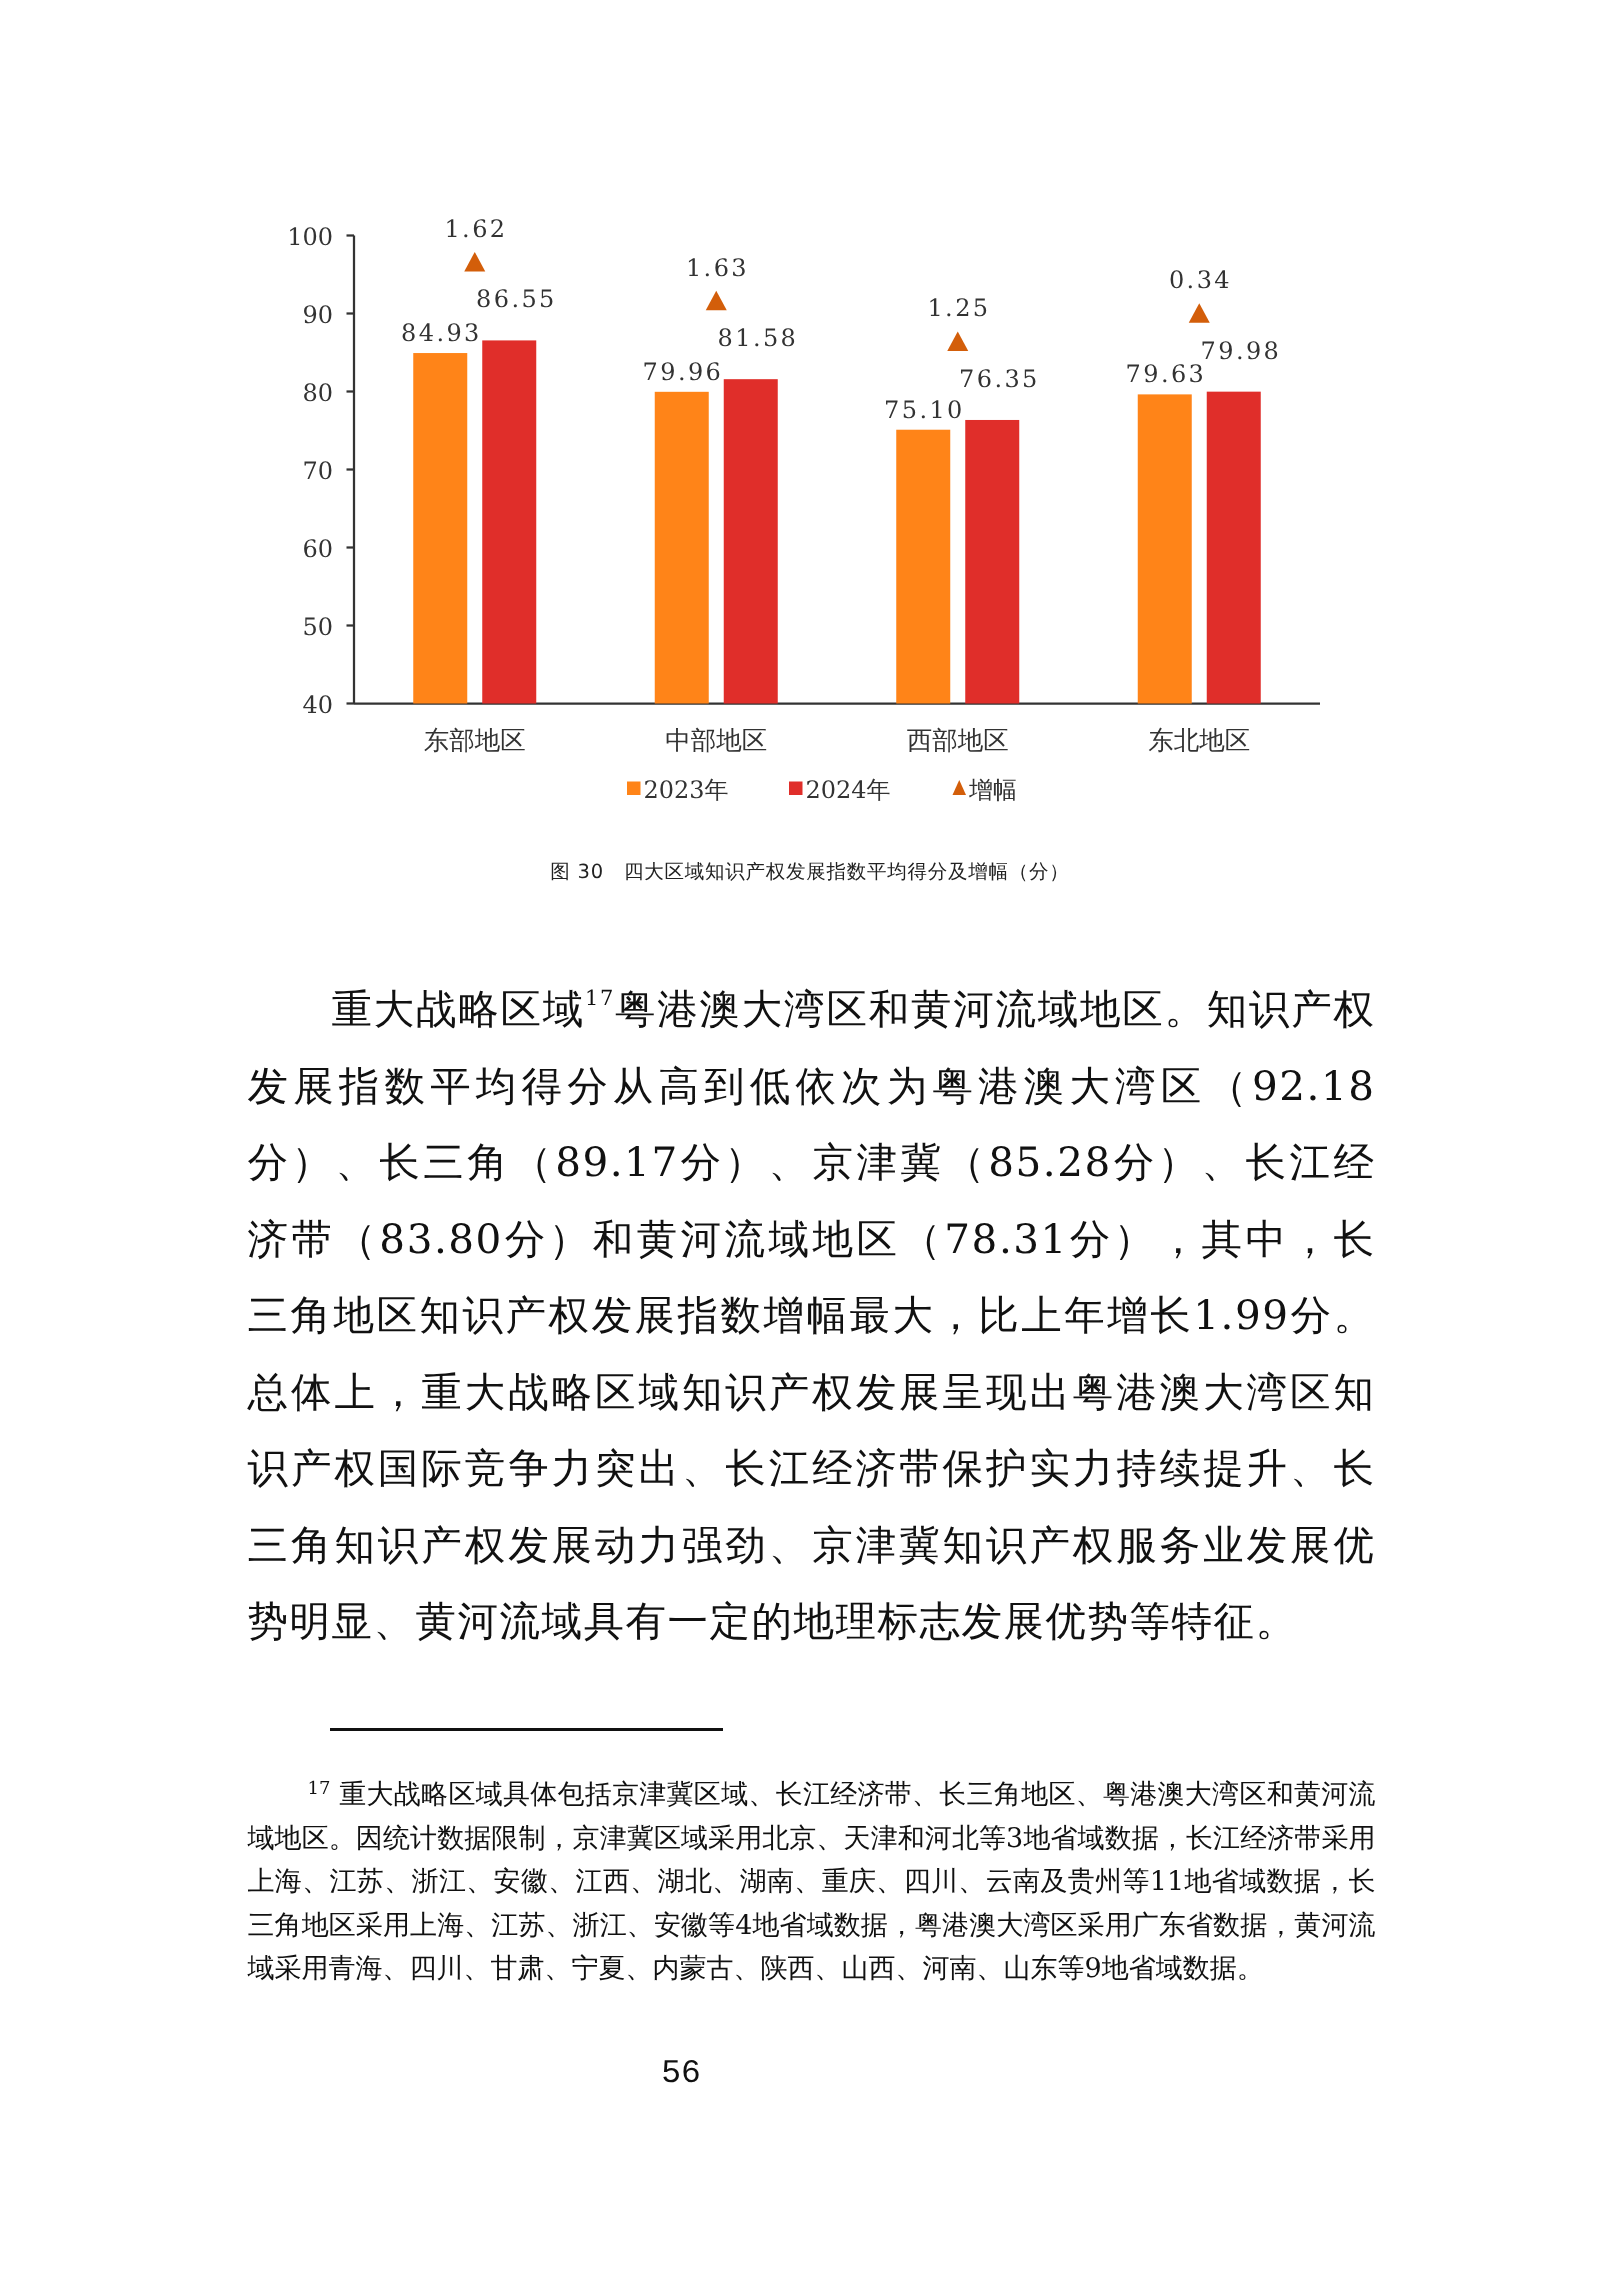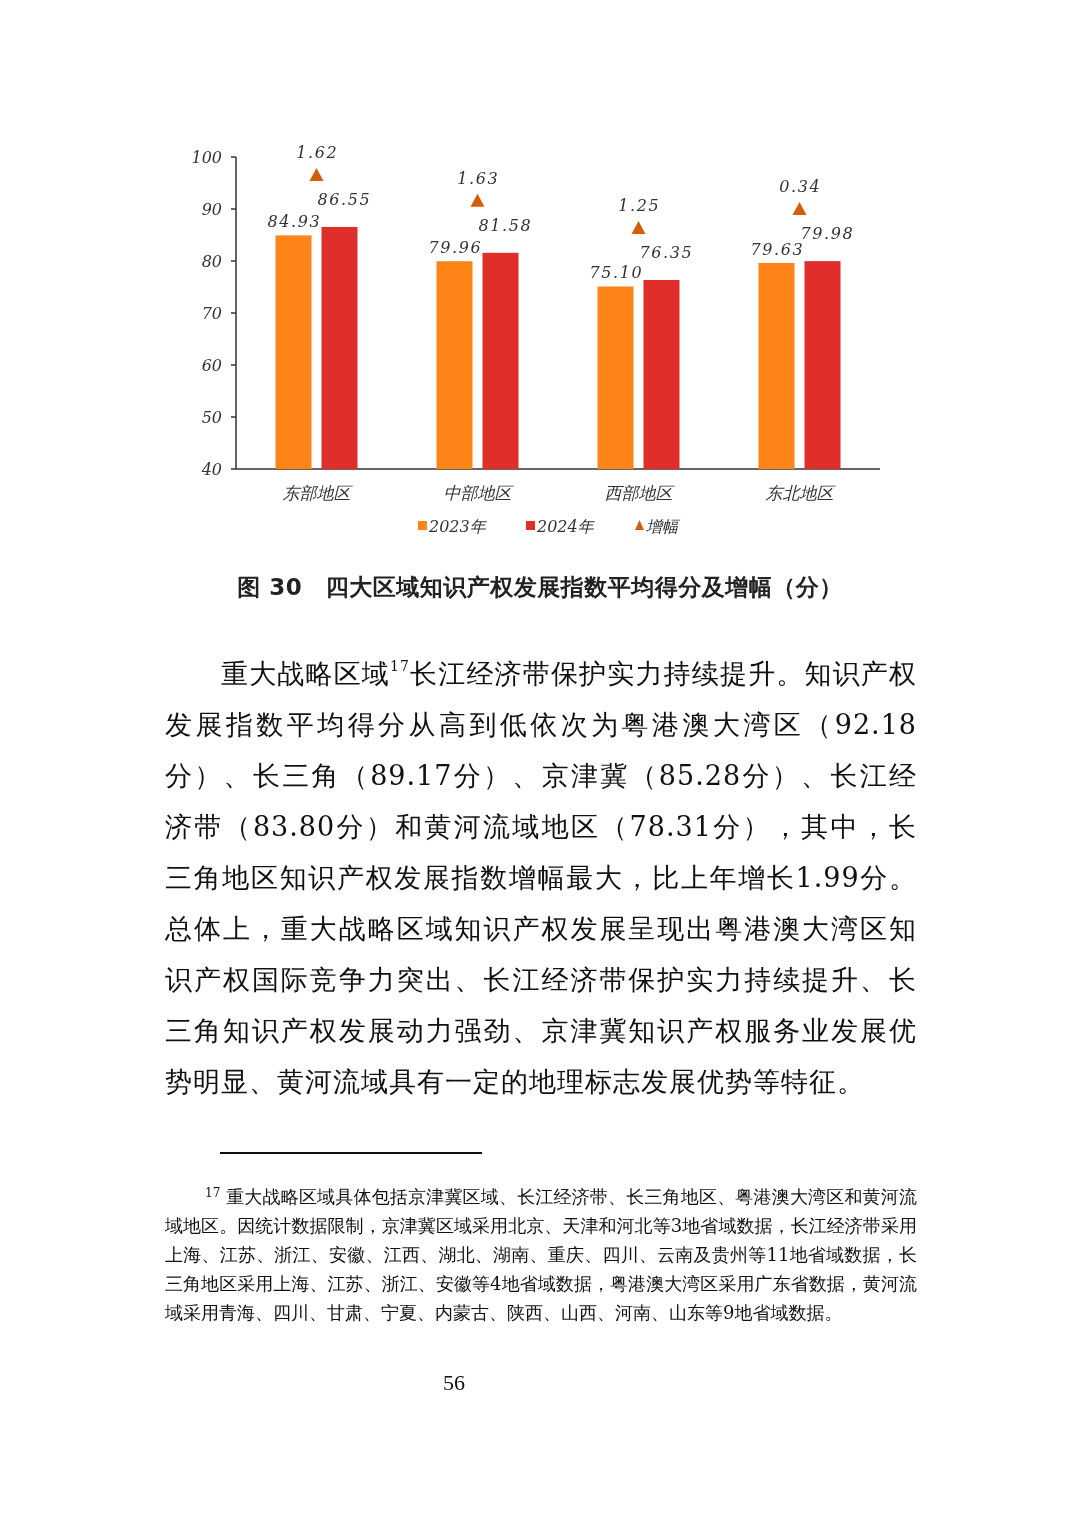--- a/index.html
+++ b/index.html
@@ -1,34 +1,34 @@
 <!DOCTYPE html>
 <html><head>
 <meta charset="utf-8">
 <style>
   html, body { margin:0; padding:0; background:#ffffff; }
   body { width:1080px; height:1527px; position:relative; overflow:hidden;
          font-family:"DejaVu Serif", "Liberation Serif", serif; color:#222; }
-  .chart { position:absolute; left:180px; top:140px; width:720px; height:410px;font-style:italic; }
+  .chart { position:absolute; left:180px; top:140px; width:720px; height:410px; }
   .chart svg text { font-family:"DejaVu Serif","Liberation Serif",serif; }
   .caption { position:absolute; top:572px; left:0; width:1080px; text-align:center;
-             font-family:"DejaVu Sans","Liberation Sans",sans-serif; font-weight:bold;
-             font-size:23px; color:#222; letter-spacing:0.5px; }
+             font-family:"DejaVu Sans","Liberation Sans",sans-serif; font-weight:normal;
+             font-size:13px; color:#222; letter-spacing:0.5px; }
   .para { position:absolute; left:165px; top:648px; width:752px;
           font-family:"DejaVu Serif","Liberation Serif",serif; font-size:27px;
           line-height:51px; text-align:justify; text-indent:56px; color:#111; letter-spacing:1px; }
   .para b { font-family:"DejaVu Sans","Liberation Sans",sans-serif; font-weight:normal; }
   .para sup { font-size:14px; vertical-align:12px; line-height:0; }
   .rule { position:absolute; left:220px; top:1152px; width:262px; height:2px; background:#111; }
   .footnote { position:absolute; left:165px; top:1182px; width:752px;
               font-family:"DejaVu Serif","Liberation Serif",serif; font-size:18px;
               line-height:29px; text-align:justify; text-indent:40px; color:#111; }
   .footnote sup { font-size:12px; vertical-align:6px; line-height:0; }
   .pagenum { position:absolute; top:1370px; left:0; width:908px; text-align:center;
-             font-family:Liberation Serif, serif; font-size:22px; color:#111; }
+             font-family:Liberation Mono, monospace; font-size:22px; color:#111; }
 </style>
 </head>
 <body>
 
 <div class="chart">
   <svg id="chart-svg" width="720" height="410" viewBox="0 0 720 410" xmlns="http://www.w3.org/2000/svg">
       <line x1="56" y1="17" x2="56" y2="329" stroke="#333" stroke-width="1.5"></line>
       <line x1="56" y1="329" x2="700" y2="329" stroke="#333" stroke-width="1.5"></line>
       <line x1="51" y1="17" x2="56" y2="17" stroke="#333" stroke-width="1.5"></line>
       <text x="42" y="23" text-anchor="end" font-size="16" fill="#333">100</text>
@@ -76,19 +76,19 @@
       <text x="249" y="392" font-size="16" fill="#333">2023年</text>
       <rect x="346" y="381" width="9" height="9" fill="#E02E2A"></rect>
       <text x="357" y="392" font-size="16" fill="#333">2024年</text>
       <polygon points="459.5,380 455,390 464,390" fill="#D35E0A"></polygon>
       <text x="466" y="392" font-size="16" fill="#333">增幅</text>
     </svg>
 </div>
 
 <div class="caption">图 30　四大区域知识产权发展指数平均得分及增幅（分）</div>
 
-<div class="para"><b>重大战略区域</b><sup>17</sup><b>长江经济带保护实力持续提升。</b><span>知识产权发展指数平均得分从高到低依次为粤港澳大湾区（92.18分）、长三角（89.17分）、京津冀（85.28分）、长江经济带（83.80分）和黄河流域地区（78.31分），其中，长三角地区知识产权发展指数增幅最大，比上年增长1.99分。总体上，重大战略区域知识产权发展呈现出粤港澳大湾区知识产权国际竞争力突出、长江经济带保护实力持续提升、长三角知识产权发展动力强劲、京津冀知识产权服务业发展优势明显、黄河流域具有一定的地理标志发展优势等特征。</span></div>
+<div class="para"><b>重大战略区域</b><sup>17</sup><b>粤港澳大湾区和黄河流域地区。</b><span>知识产权发展指数平均得分从高到低依次为粤港澳大湾区（92.18分）、长三角（89.17分）、京津冀（85.28分）、长江经济带（83.80分）和黄河流域地区（78.31分），其中，长三角地区知识产权发展指数增幅最大，比上年增长1.99分。总体上，重大战略区域知识产权发展呈现出粤港澳大湾区知识产权国际竞争力突出、长江经济带保护实力持续提升、长三角知识产权发展动力强劲、京津冀知识产权服务业发展优势明显、黄河流域具有一定的地理标志发展优势等特征。</span></div>
 
 <div class="rule"></div>
 
 <div class="footnote"><sup>17</sup> <span>重大战略区域具体包括京津冀区域、长江经济带、长三角地区、粤港澳大湾区和黄河流域地区。因统计数据限制，京津冀区域采用北京、天津和河北等3地省域数据，长江经济带采用上海、江苏、浙江、安徽、江西、湖北、湖南、重庆、四川、云南及贵州等11地省域数据，长三角地区采用上海、江苏、浙江、安徽等4地省域数据，粤港澳大湾区采用广东省数据，黄河流域采用青海、四川、甘肃、宁夏、内蒙古、陕西、山西、河南、山东等9地省域数据。</span></div>
 
 <div class="pagenum">56</div>
 
 </body></html>

